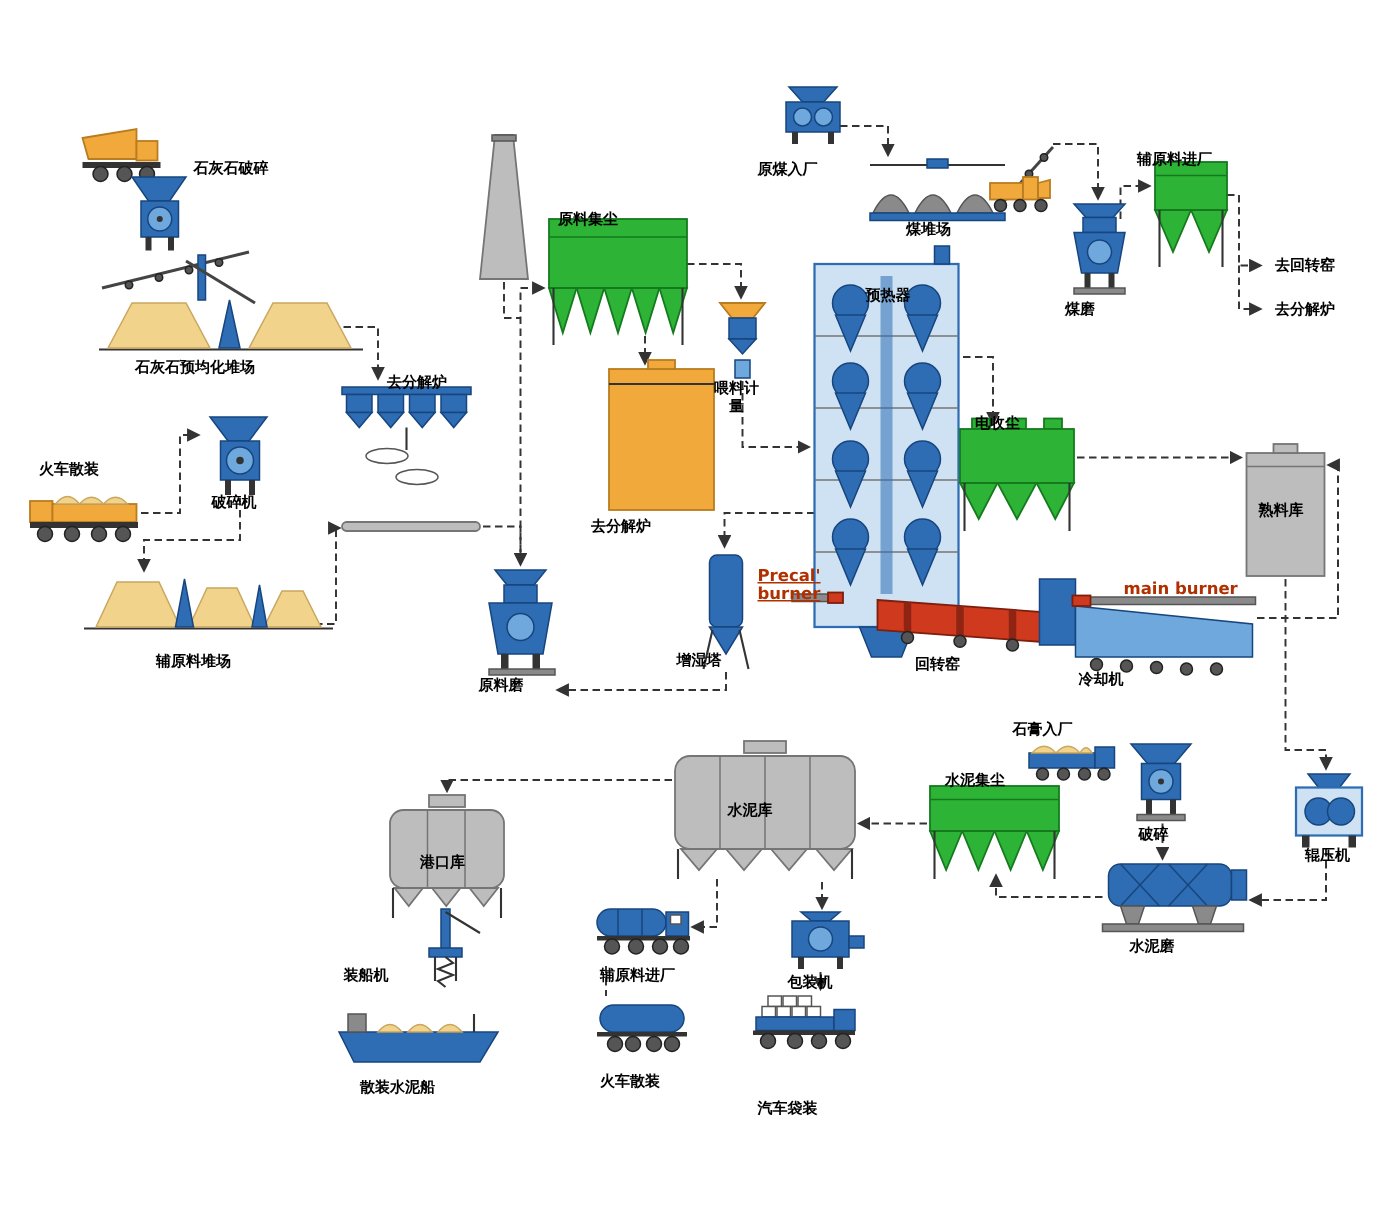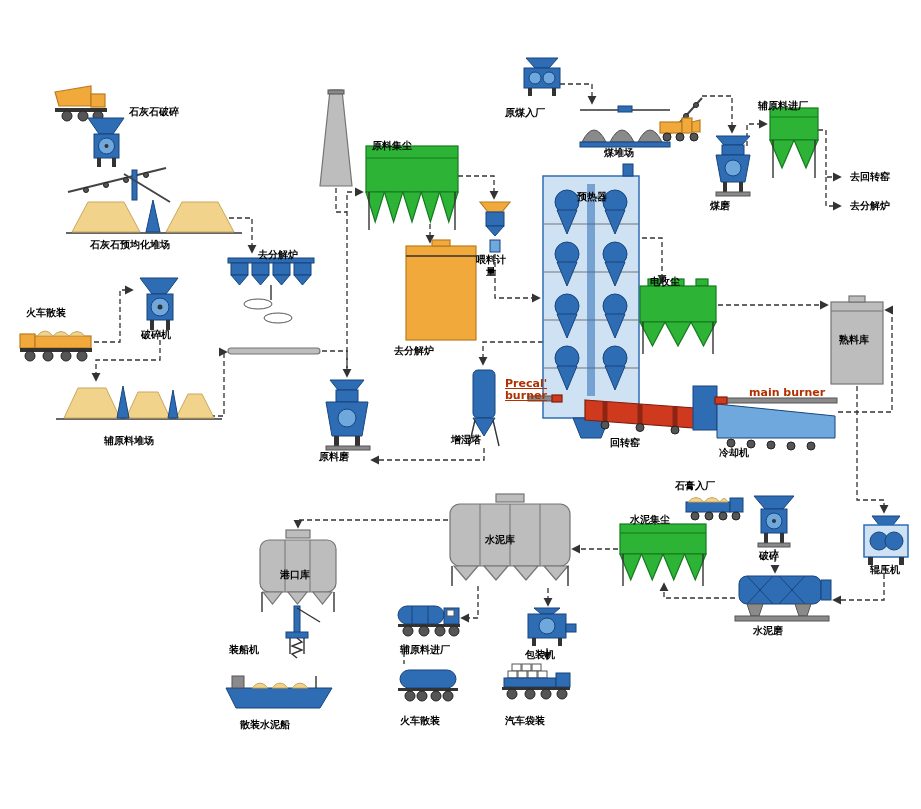--- a/index.html
+++ b/index.html
@@ -498,15 +498,15 @@
 <div class="lbl" style="left:759px;top:549px">破碎</div>
 <div class="lbl" style="left:870px;top:563px">辊压机</div>
 <div class="lbl" style="left:753px;top:624px">水泥磨</div>
 <div class="lbl" style="left:485px;top:533px">水泥库</div>
 <div class="lbl" style="left:280px;top:568px">港口库</div>
 <div class="lbl" style="left:229px;top:643px">装船机</div>
 <div class="lbl" style="left:240px;top:718px">散装水泥船</div>
 <div class="lbl" style="left:400px;top:643px">辅原料进厂</div>
 <div class="lbl" style="left:400px;top:714px">火车散装</div>
 <div class="lbl" style="left:525px;top:648px">包装机</div>
-<div class="lbl" style="left:505px;top:714px">汽车袋装</div>
+<div class="lbl" style="left:505px;top:732px">汽车袋装</div>
 
 </div>
 
 </body></html>

